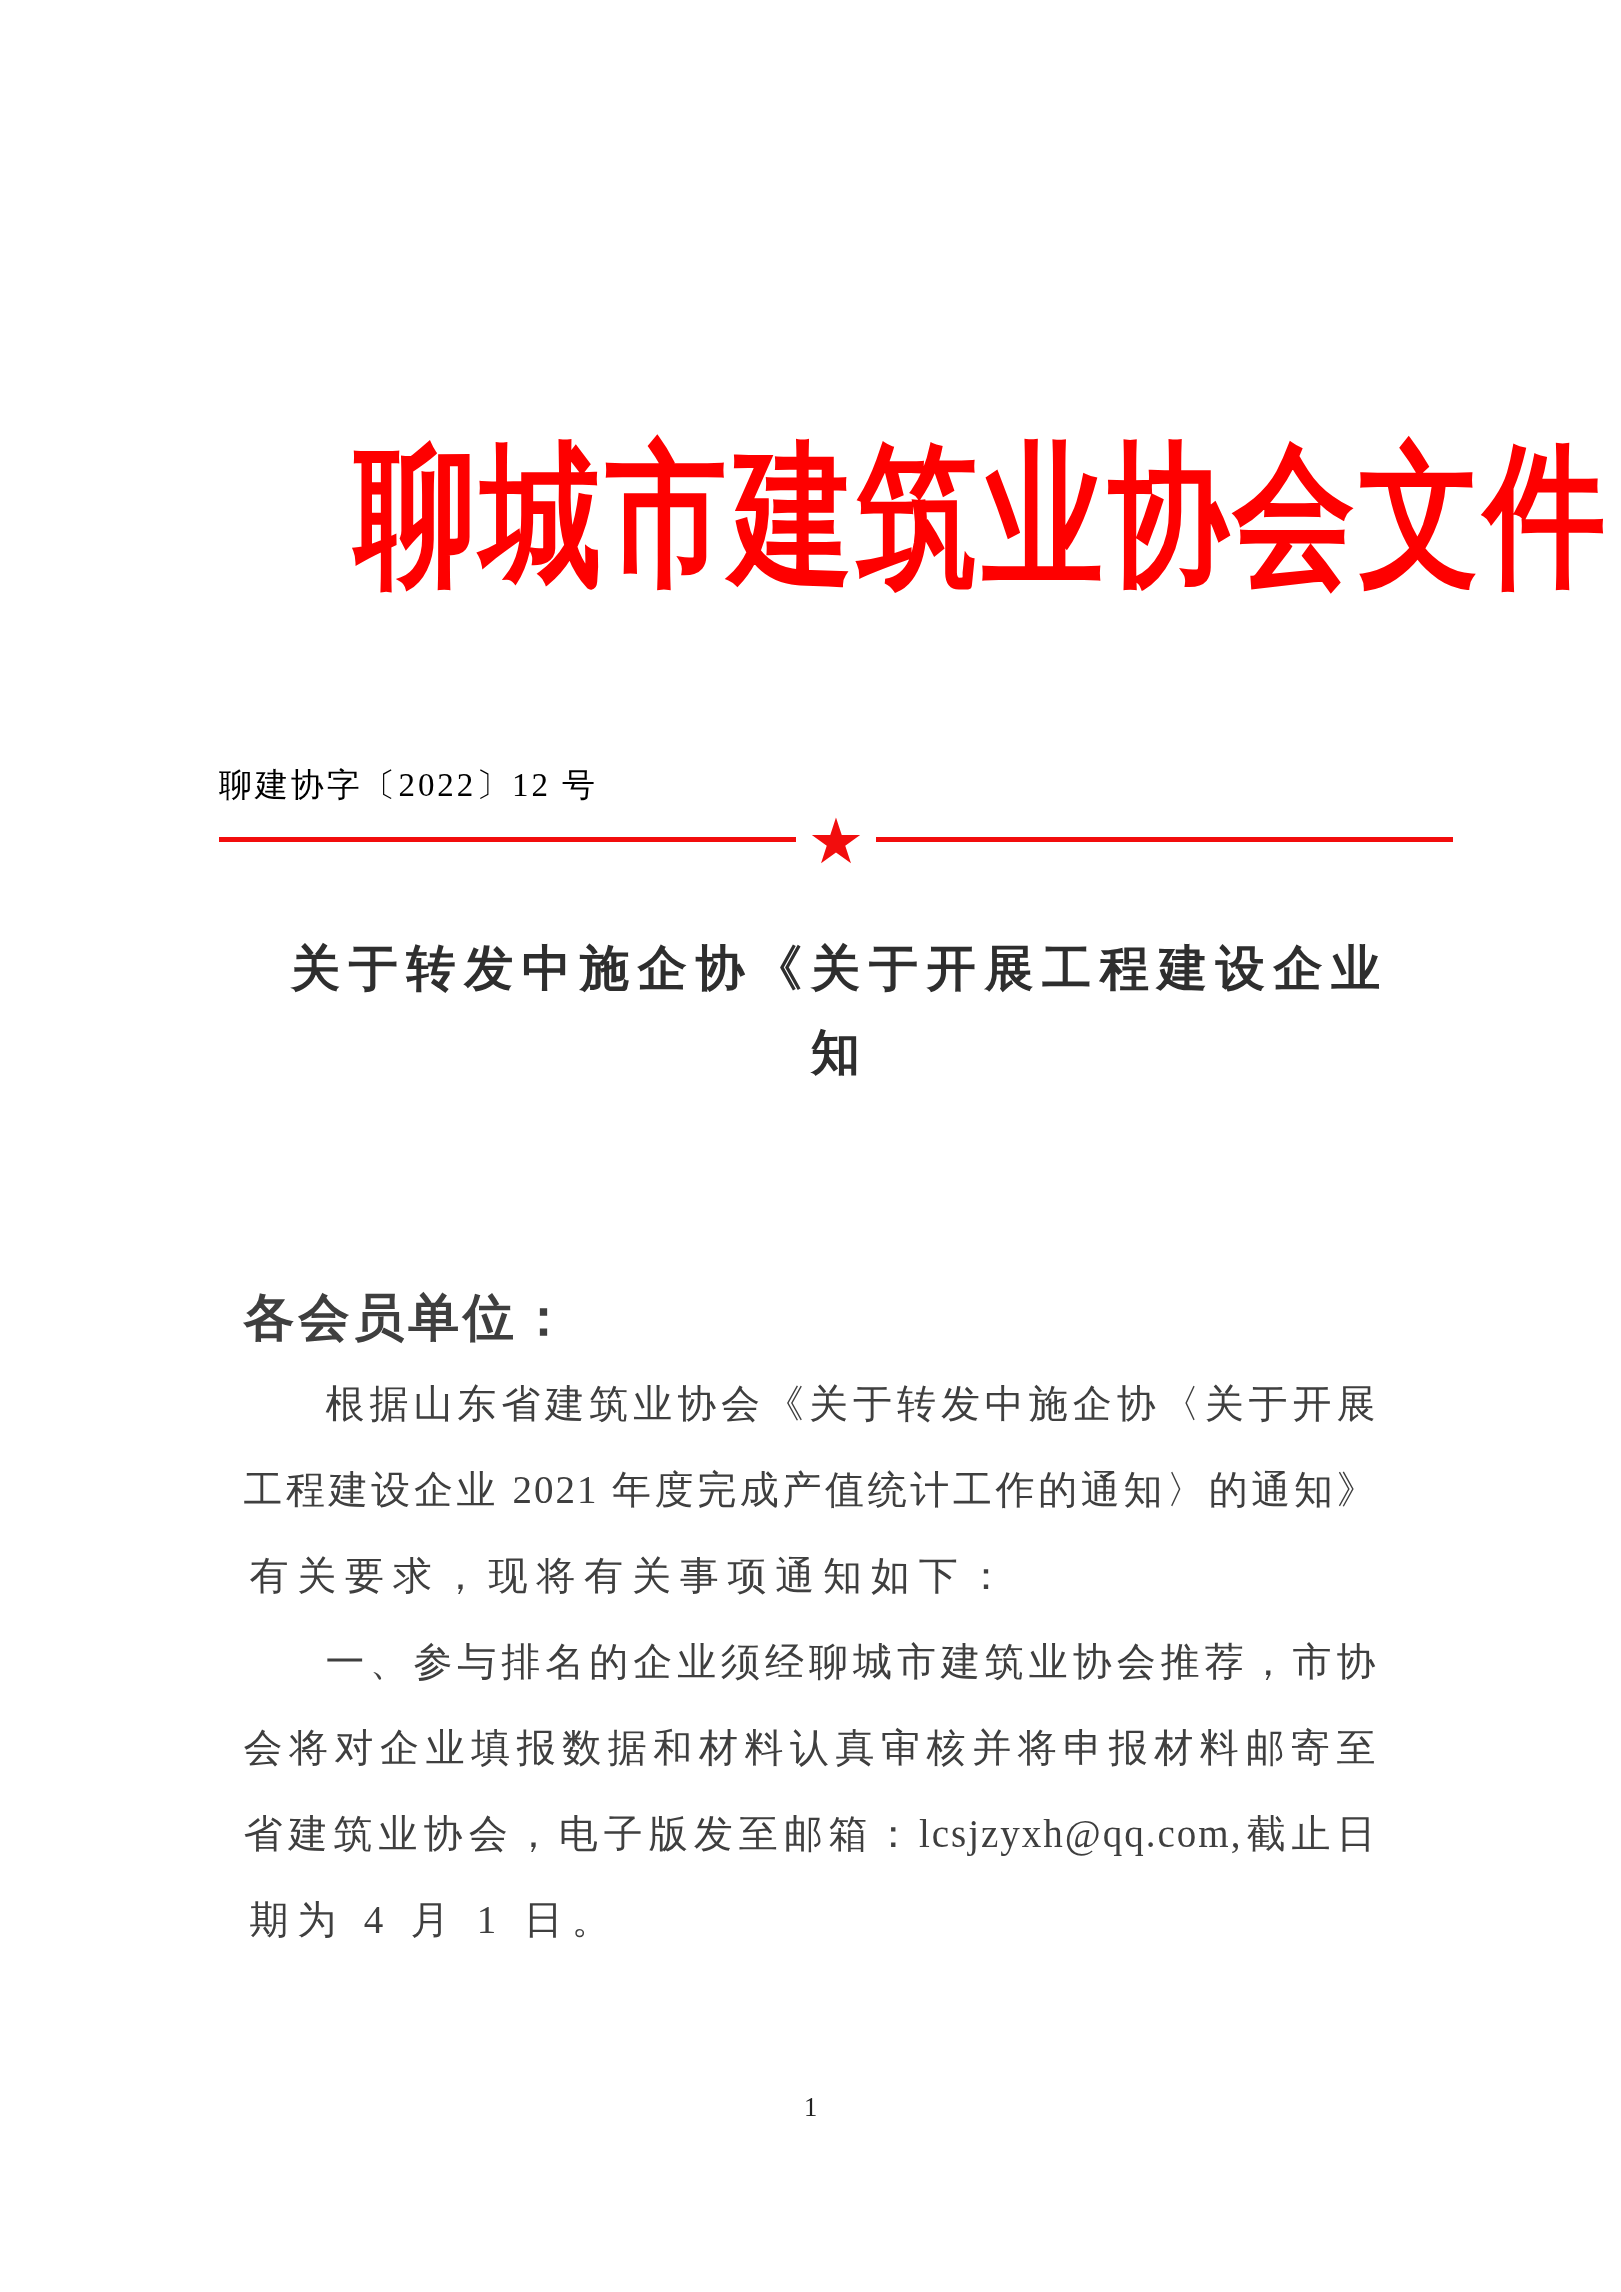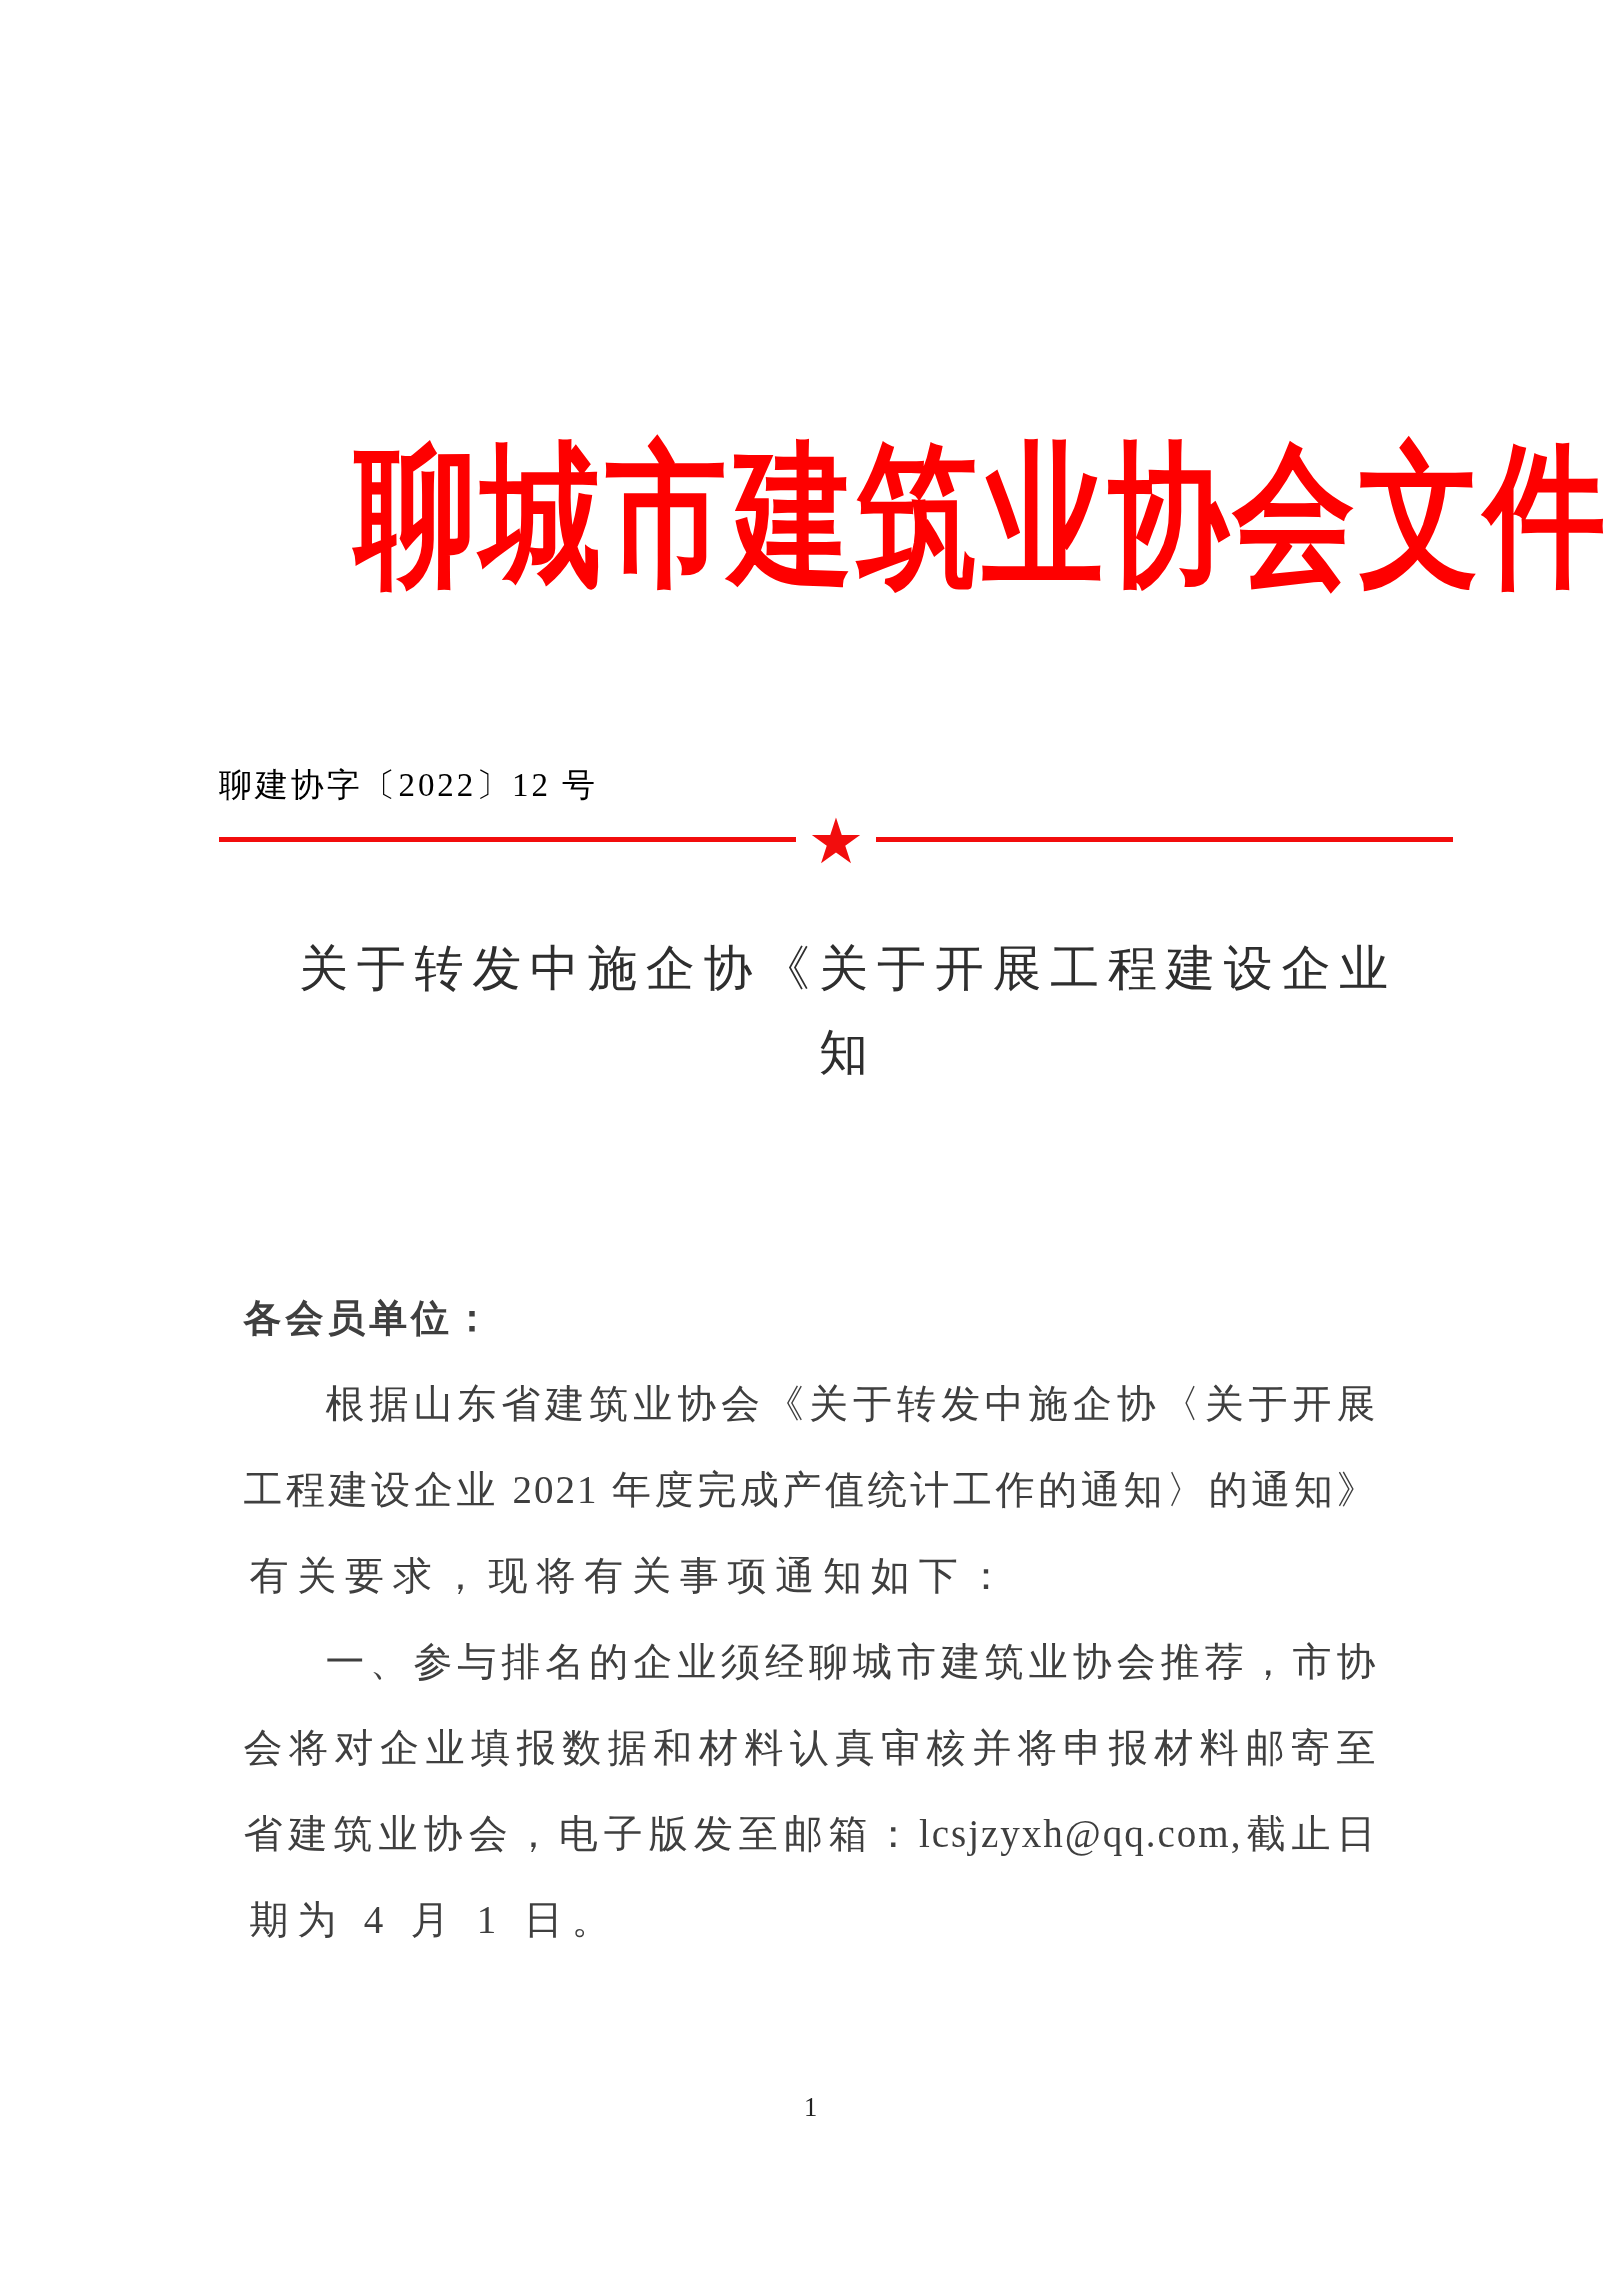--- a/index.html
+++ b/index.html
@@ -79,24 +79,24 @@
     font-size: 63px;
     line-height: 59px;
     color: var(--rule-red, #f20d0d);
     transform: translateY(2px);
     font-family: "DejaVu Sans", sans-serif;
   }
   
   .notice-heading {
     position: absolute;
     top: 927px;
-    left: 12px;
+    left: 4px;
     width: 100%;
     text-align: center;
-    font-weight: normal;
+    font-weight: bold;
     font-size: 49px;
     line-height: 84px;
     letter-spacing: 8.8px;
     color: var(--heading-dark, #2e2e2e);
   }
   .notice-heading .h-line { display: block; }
   
   .body-block {
     position: absolute;
     top: 1275px;
@@ -106,21 +106,21 @@
     color: var(--text-dark, #3f3f3f);
   }
   .b-line {
     display: block;
     height: 86px;
     line-height: 86px;
     white-space: nowrap;
   }
   .b-line.salutation {
     font-weight: bold;
-    font-size: 38px;
+    font-size: 51px;
     letter-spacing: 3.9px;
   }
   .b-line.justify {
     white-space: normal;
     text-align: justify;
     text-align-last: justify;
     text-justify: inter-character;
     letter-spacing: 2px;
     word-break: break-all;
   }

